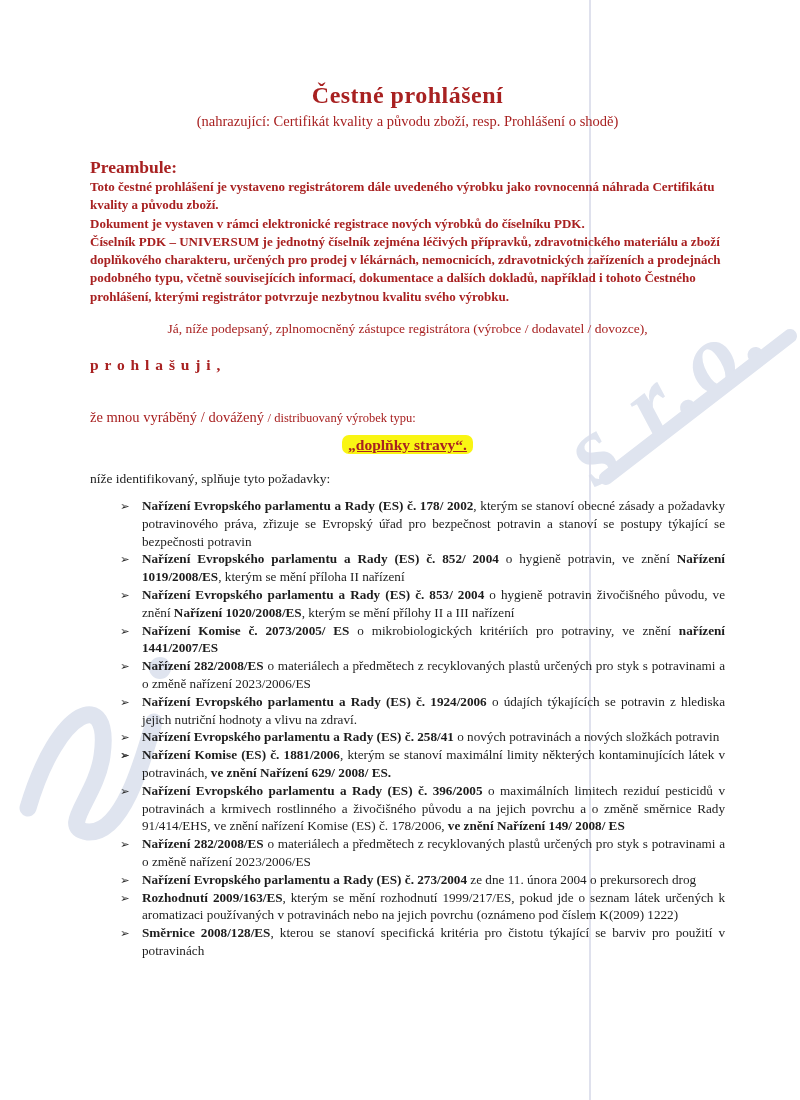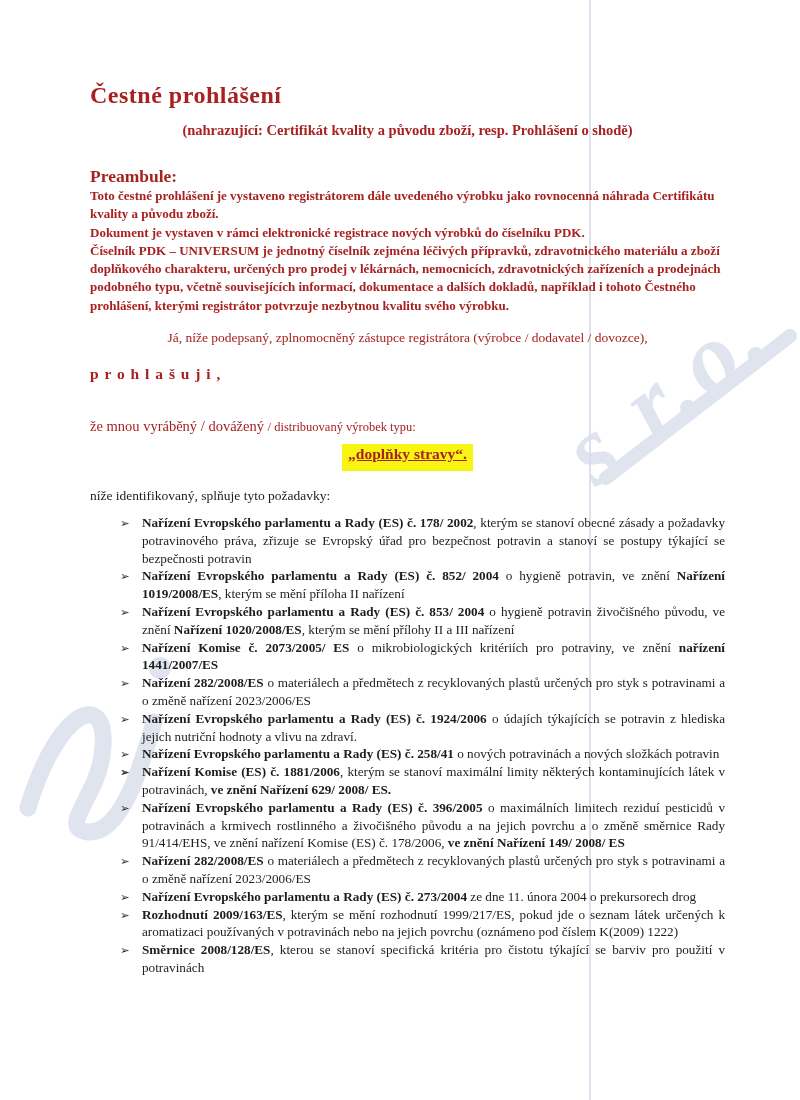--- a/index.html
+++ b/index.html
@@ -19,26 +19,26 @@
     color:var(--black);
   }
   .watermark{position:absolute;inset:0;z-index:0;pointer-events:none;}
   .crease{
     position:absolute;top:0;left:589px;width:2px;height:1100px;
     background:var(--crease);opacity:.85;z-index:0;
   }
   .content{position:relative;z-index:1;padding:82px 75px 0 90px;}
   .red{color:var(--red);}
   .title{
-    margin:0;
+    margin:0;text-align:center;
     font-size:24px;font-weight:bold;letter-spacing:.5px;
   }
   .subtitle{
-    margin-top:13px;text-align:center;
-    font-size:14.5px;font-weight:bold;
+    margin-top:4px;text-align:center;
+    font-size:14.5px;font-weight:normal;
   }
   .preamble-heading{
     margin-top:27px;
     font-size:17.5px;font-weight:bold;
   }
   .preamble p{
     margin:0;
     font-size:13px;font-weight:bold;line-height:18.3px;
   }
   .declarant{
@@ -51,21 +51,22 @@
   }
   .product-line{margin-top:35px;font-size:14.5px;}
   .product-line .pl2{font-size:12.5px;}
   .highlight-row{margin-top:9px;text-align:center;}
   .highlight{
     display:inline-block;
     background:var(--hl);
     color:var(--red);
     font-size:15.5px;font-weight:bold;
     text-decoration:underline;
-    padding:1px 6px 8px 6px;
+    padding:1px 6px 0 6px;
+    border-radius:7px;
   }
   .req-intro{margin-top:17px;font-size:13.5px;color:var(--black);}
   .req-list{margin-top:10px;}
   .req-item{
     position:relative;
     padding-left:52px;
     font-size:13.2px;line-height:17.8px;
     text-align:justify;
     color:var(--black);
   }

